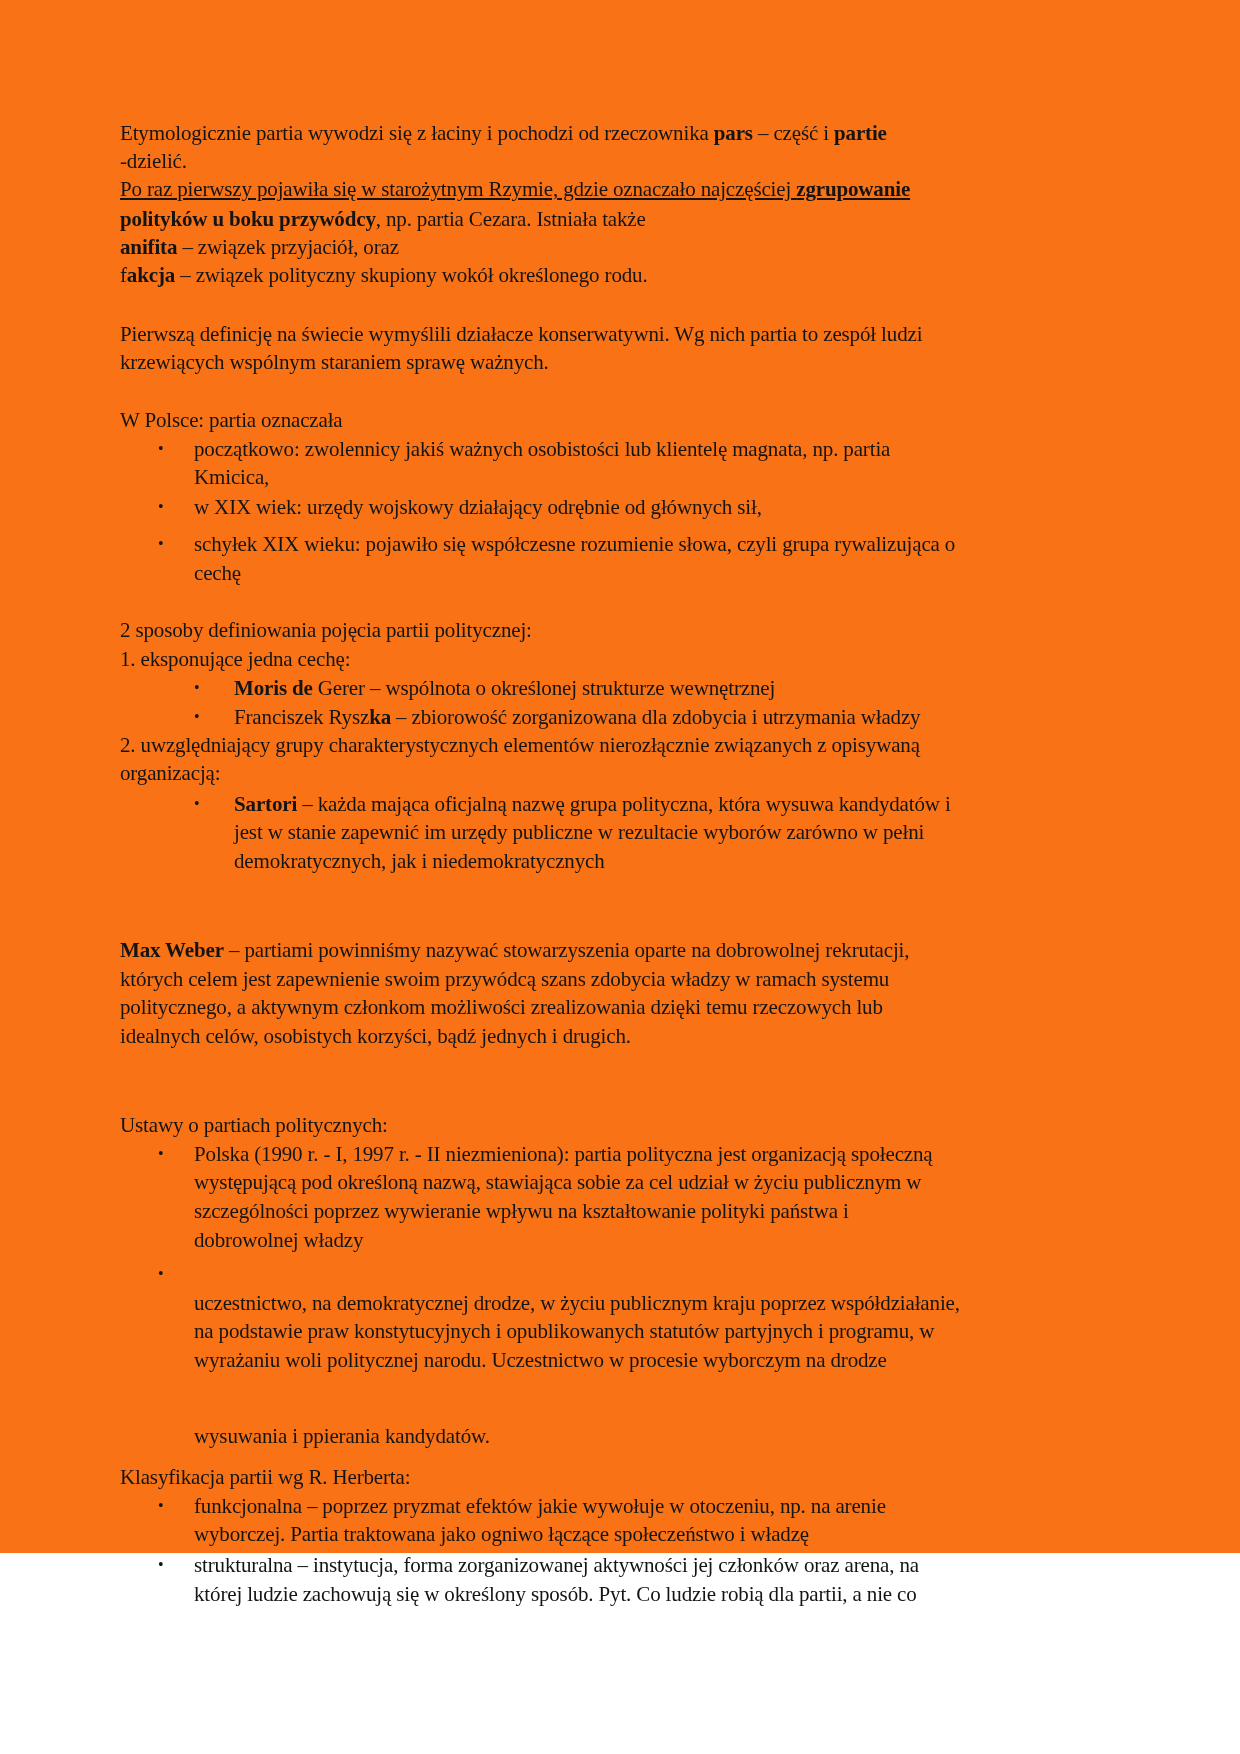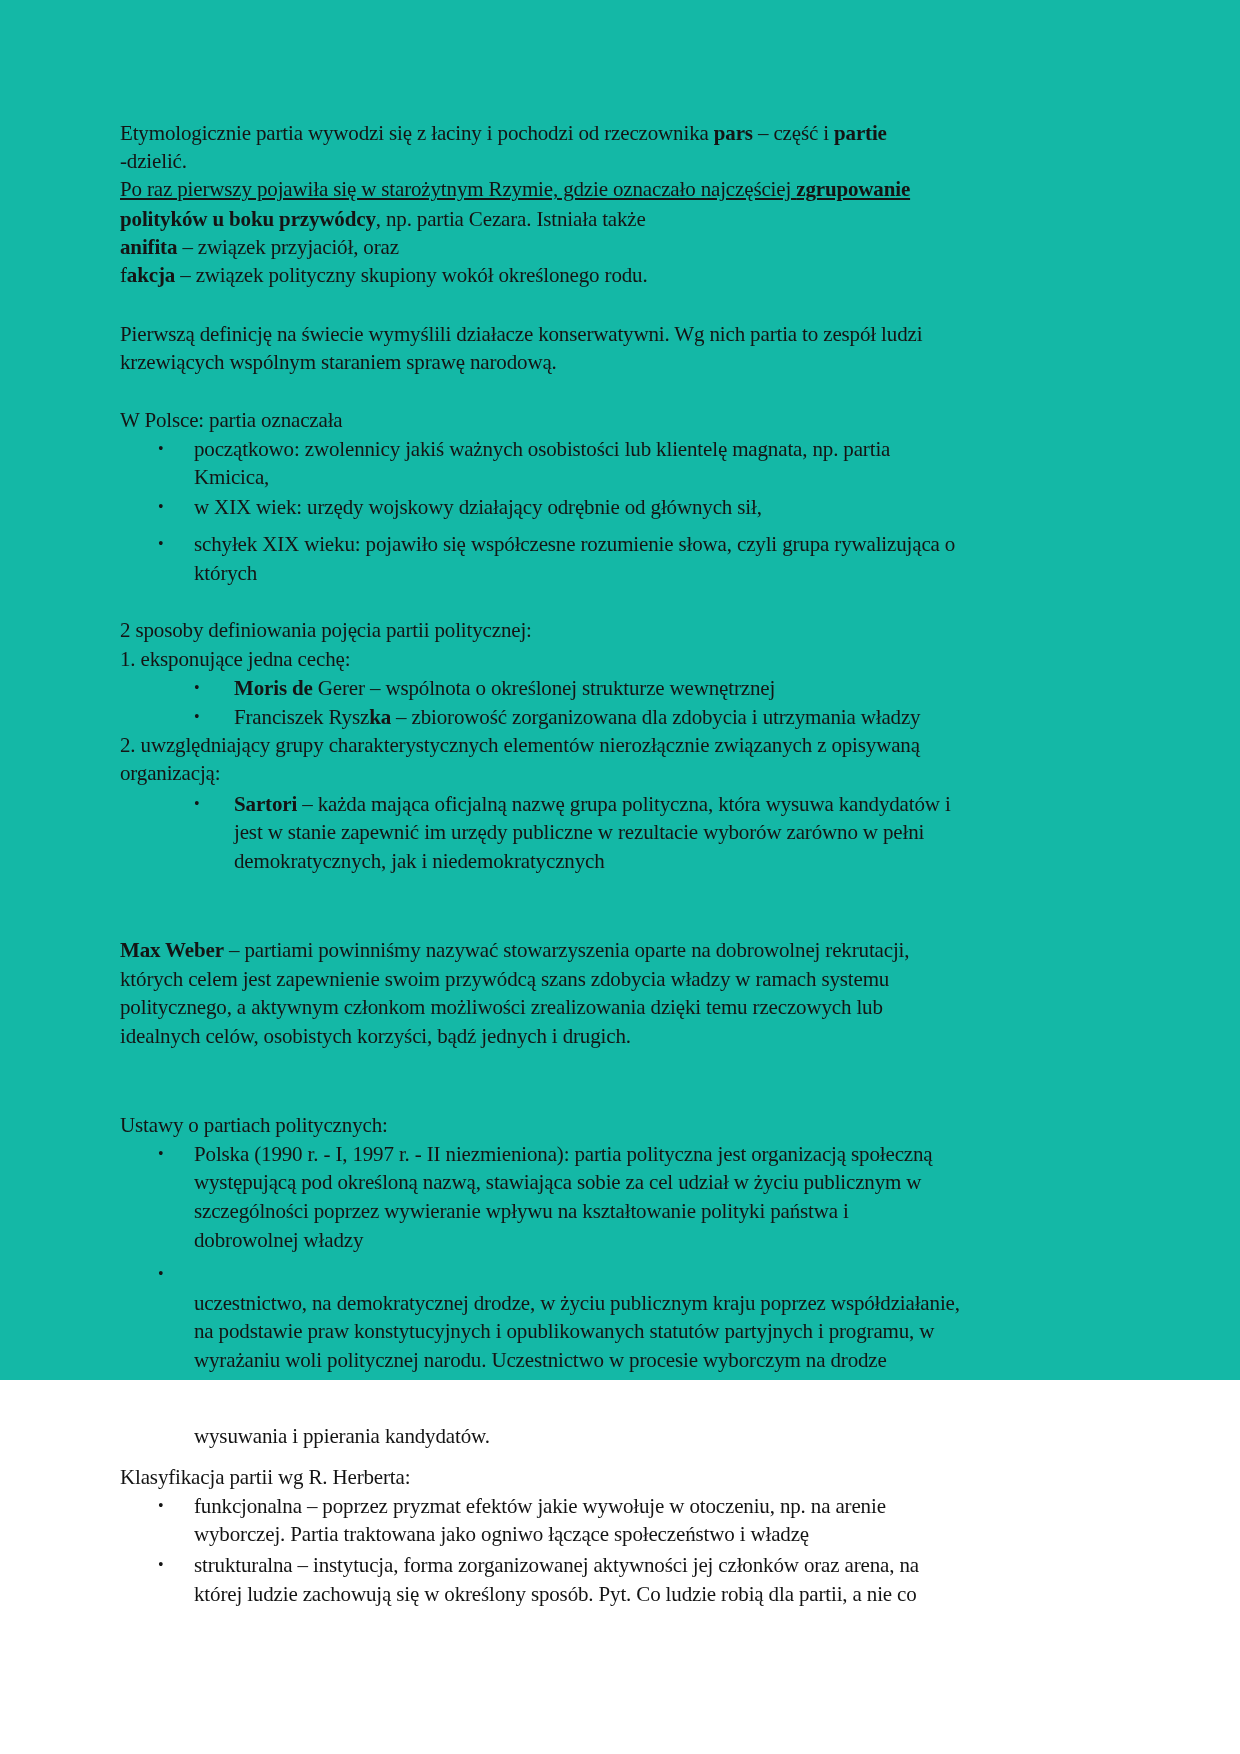--- a/index.html
+++ b/index.html
@@ -1,49 +1,49 @@
 <!DOCTYPE html>
 <html><head>
   <meta charset="utf-8">
   <style>
     html, body { margin: 0; padding: 0; background: #ffffff; }
     body { width: 1240px; height: 1754px; position: relative; overflow: hidden; }
     .page {
-      position: absolute; left: 0; top: 0; width: 1240px; height: 1380px; background: #14b8a6;
+      position: absolute; left: 0; top: 0; width: 1240px; height: 1553px; background: #f97316;
       font-family: "Liberation Serif", "DejaVu Serif", serif;
       font-size: 21px; color: #141414;
     }
     .ln { position: absolute; white-space: nowrap; line-height: 28px; letter-spacing: -0.15px; }
     .b { font-weight: bold; }
     .bullet { position: absolute; font-size: 16px; line-height: 28px; }
   </style>
 </head>
 <body>
 
 <div class="page">
 
   <div class="ln" style="left:120px; top:119px;"><span>Etymologicznie partia wywodzi się z łaciny i pochodzi od rzeczownika </span><span class="b">pars</span><span> – część i </span><span class="b">partie</span></div>
   <div class="ln" style="left:120px; top:147px;">-dzielić.</div>
   <div class="ln" style="left:120px; top:175px;text-decoration:underline;"><span>Po raz pierwszy pojawiła się w starożytnym Rzymie, gdzie oznaczało najczęściej </span><span class="b">zgrupowanie</span></div>
   <div class="ln" style="left:120px; top:205px;"><span class="b">polityków u boku przywódcy</span><span>, np. partia Cezara. Istniała także</span></div>
   <div class="ln" style="left:120px; top:233px;"><span class="b">anifita</span><span> – związek przyjaciół, oraz</span></div>
   <div class="ln" style="left:120px; top:261px;"><span>f</span><span class="b">akcja</span><span> – związek polityczny skupiony wokół określonego rodu.</span></div>
 
   <div class="ln" style="left:120px; top:320px;">Pierwszą definicję na świecie wymyślili działacze konserwatywni. Wg nich partia to zespół ludzi</div>
-  <div class="ln" style="left:120px; top:348px;">krzewiących wspólnym staraniem sprawę narodową.</div>
+  <div class="ln" style="left:120px; top:348px;">krzewiących wspólnym staraniem sprawę ważnych.</div>
 
   <div class="ln" style="left:120px; top:406px;">W Polsce: partia oznaczała</div>
   <div class="bullet" style="left:158px; top:435px;">•</div>
   <div class="ln" style="left:194px; top:435px;">początkowo: zwolennicy jakiś ważnych osobistości lub klientelę magnata, np. partia</div>
   <div class="ln" style="left:194px; top:463px;">Kmicica,</div>
   <div class="bullet" style="left:158px; top:493px;">•</div>
   <div class="ln" style="left:194px; top:493px;">w XIX wiek: urzędy wojskowy działający odrębnie od głównych sił,</div>
   <div class="bullet" style="left:158px; top:530px;">•</div>
   <div class="ln" style="left:194px; top:530px;">schyłek XIX wieku: pojawiło się współczesne rozumienie słowa, czyli grupa rywalizująca o</div>
-  <div class="ln" style="left:194px; top:559px;">których</div>
+  <div class="ln" style="left:194px; top:559px;">cechę</div>
 
   <div class="ln" style="left:120px; top:616px;">2 sposoby definiowania pojęcia partii politycznej:</div>
   <div class="ln" style="left:120px; top:645px;">1. eksponujące jedna cechę:</div>
   <div class="bullet" style="left:194px; top:674px;">•</div>
   <div class="ln" style="left:234px; top:674px;"><span class="b">Moris de</span><span> Gerer – wspólnota o określonej strukturze wewnętrznej</span></div>
   <div class="bullet" style="left:194px; top:703px;">•</div>
   <div class="ln" style="left:234px; top:703px;"><span>Franciszek Rysz</span><span class="b">ka</span><span> – zbiorowość zorganizowana dla zdobycia i utrzymania władzy</span></div>
   <div class="ln" style="left:120px; top:731px;">2. uwzględniający grupy charakterystycznych elementów nierozłącznie związanych z opisywaną</div>
   <div class="ln" style="left:120px; top:759px;">organizacją:</div>
   <div class="bullet" style="left:194px; top:790px;">•</div>

